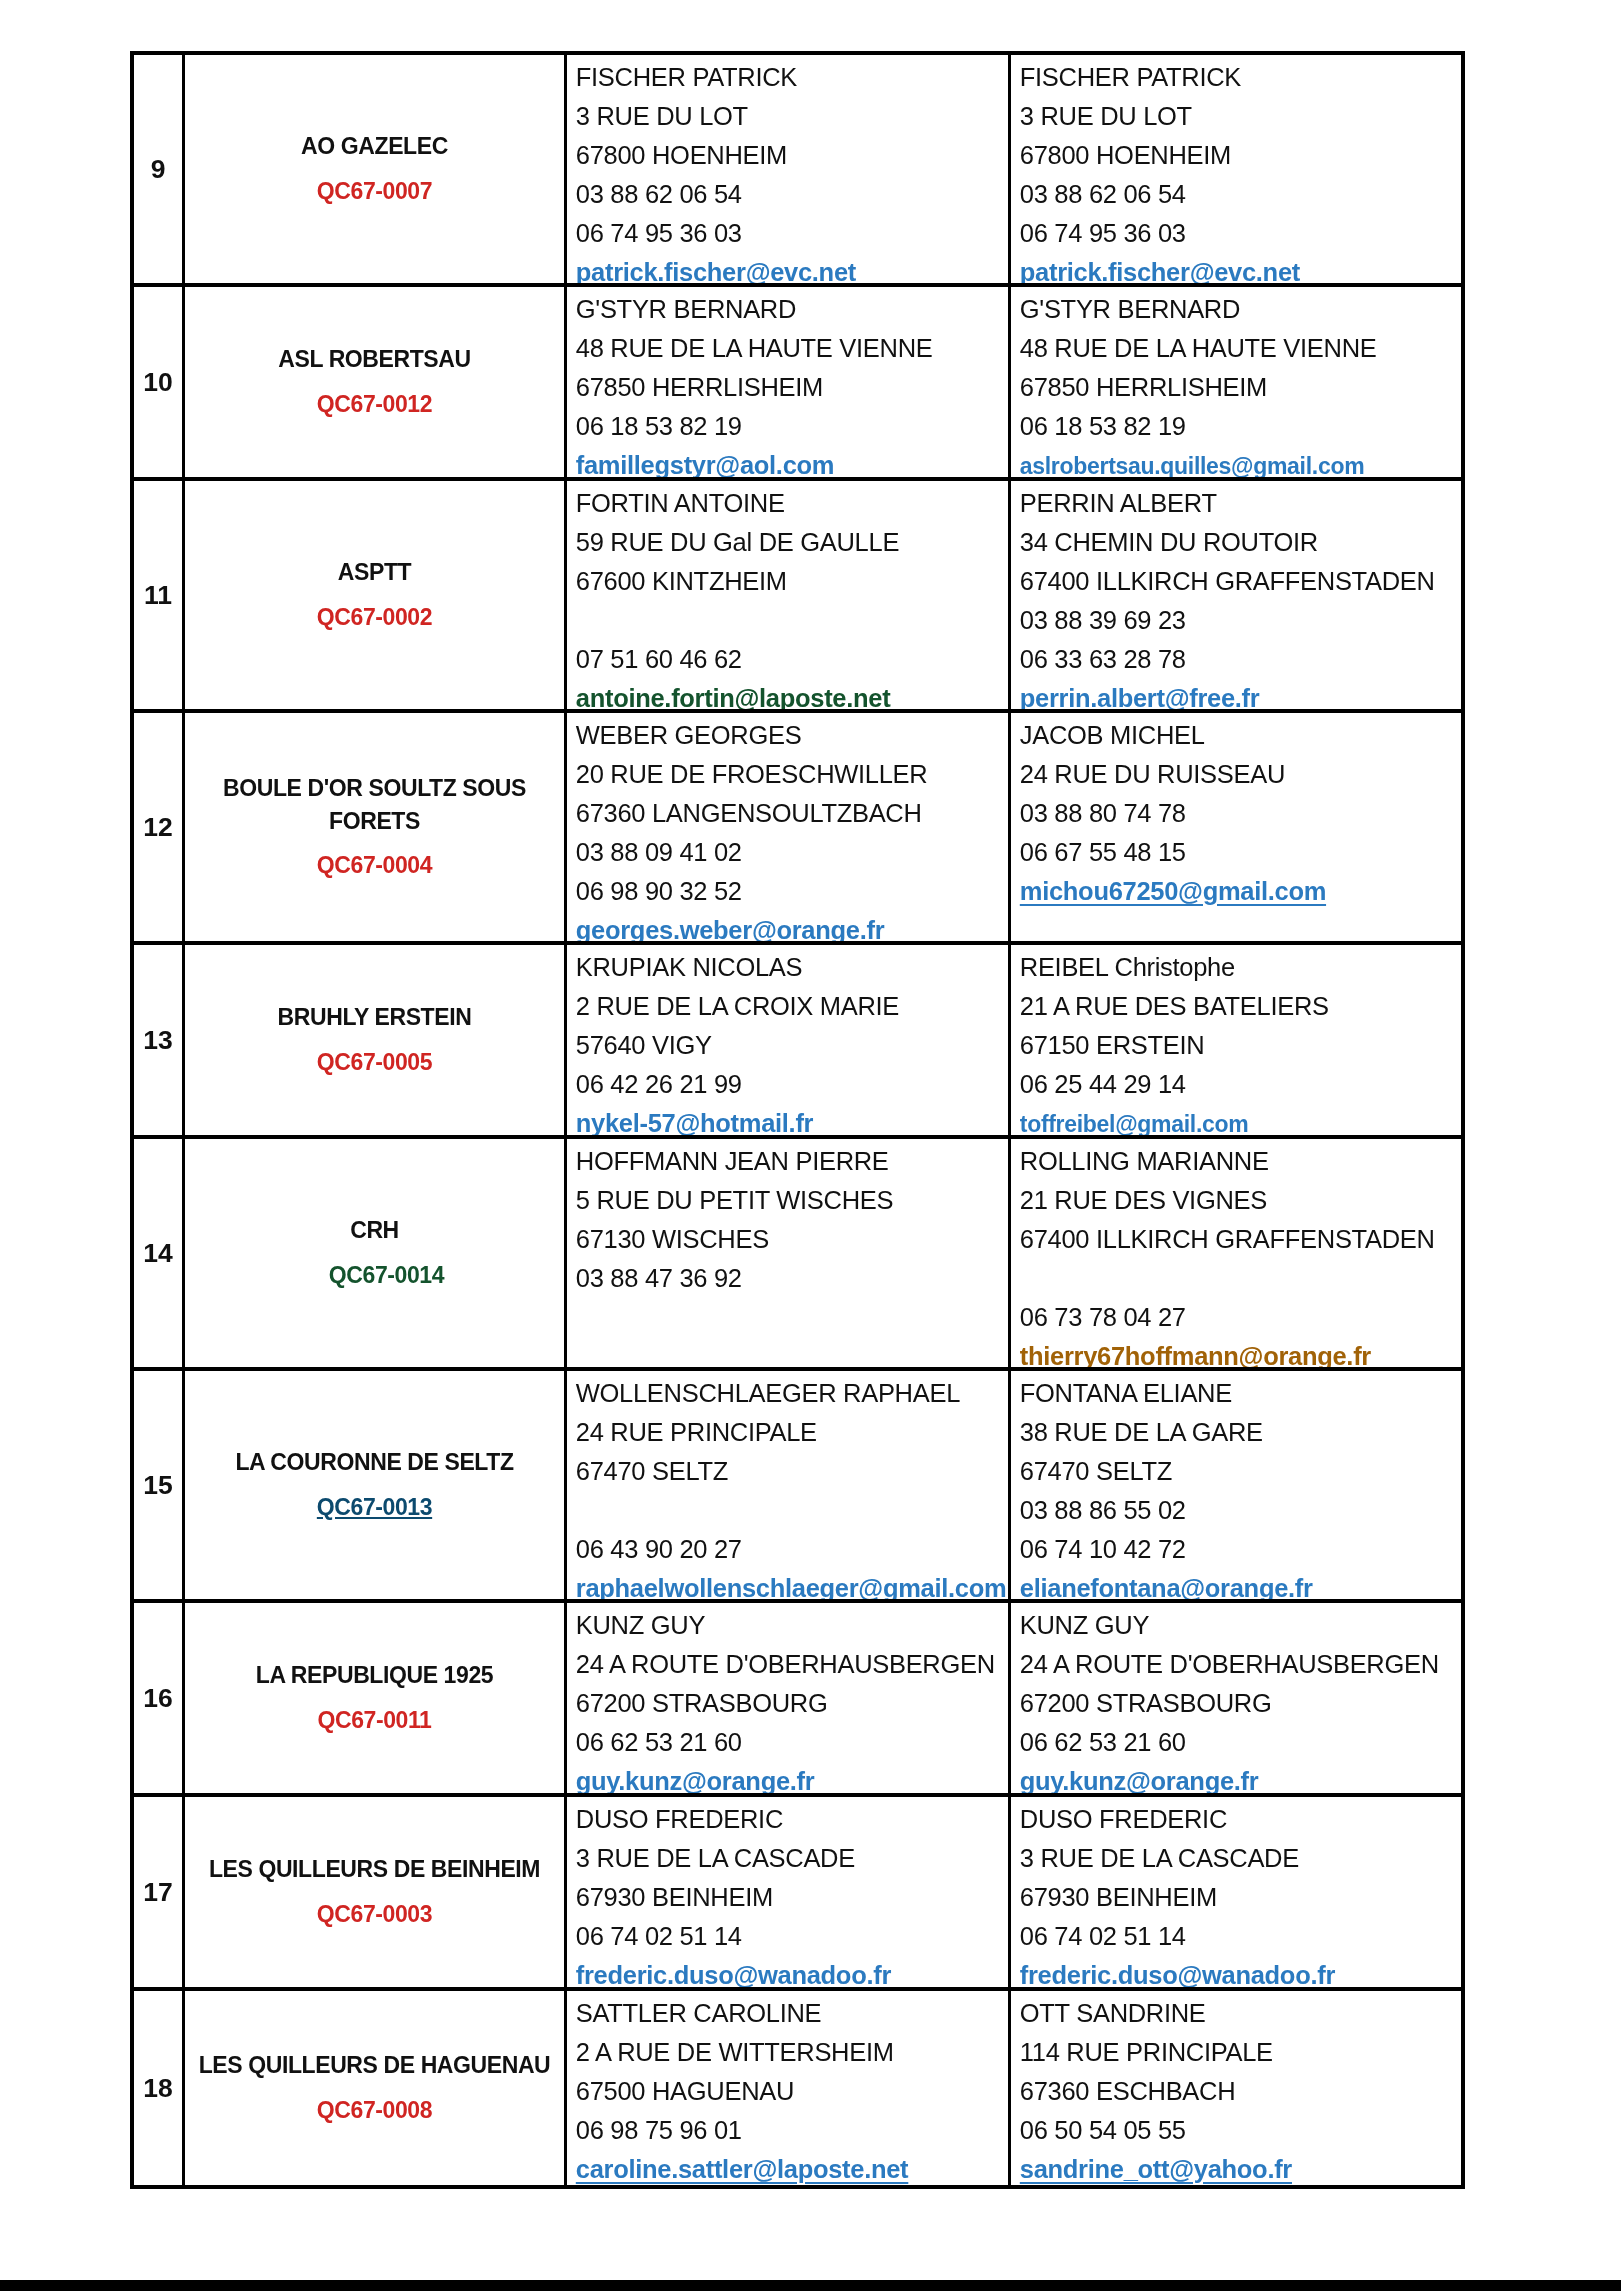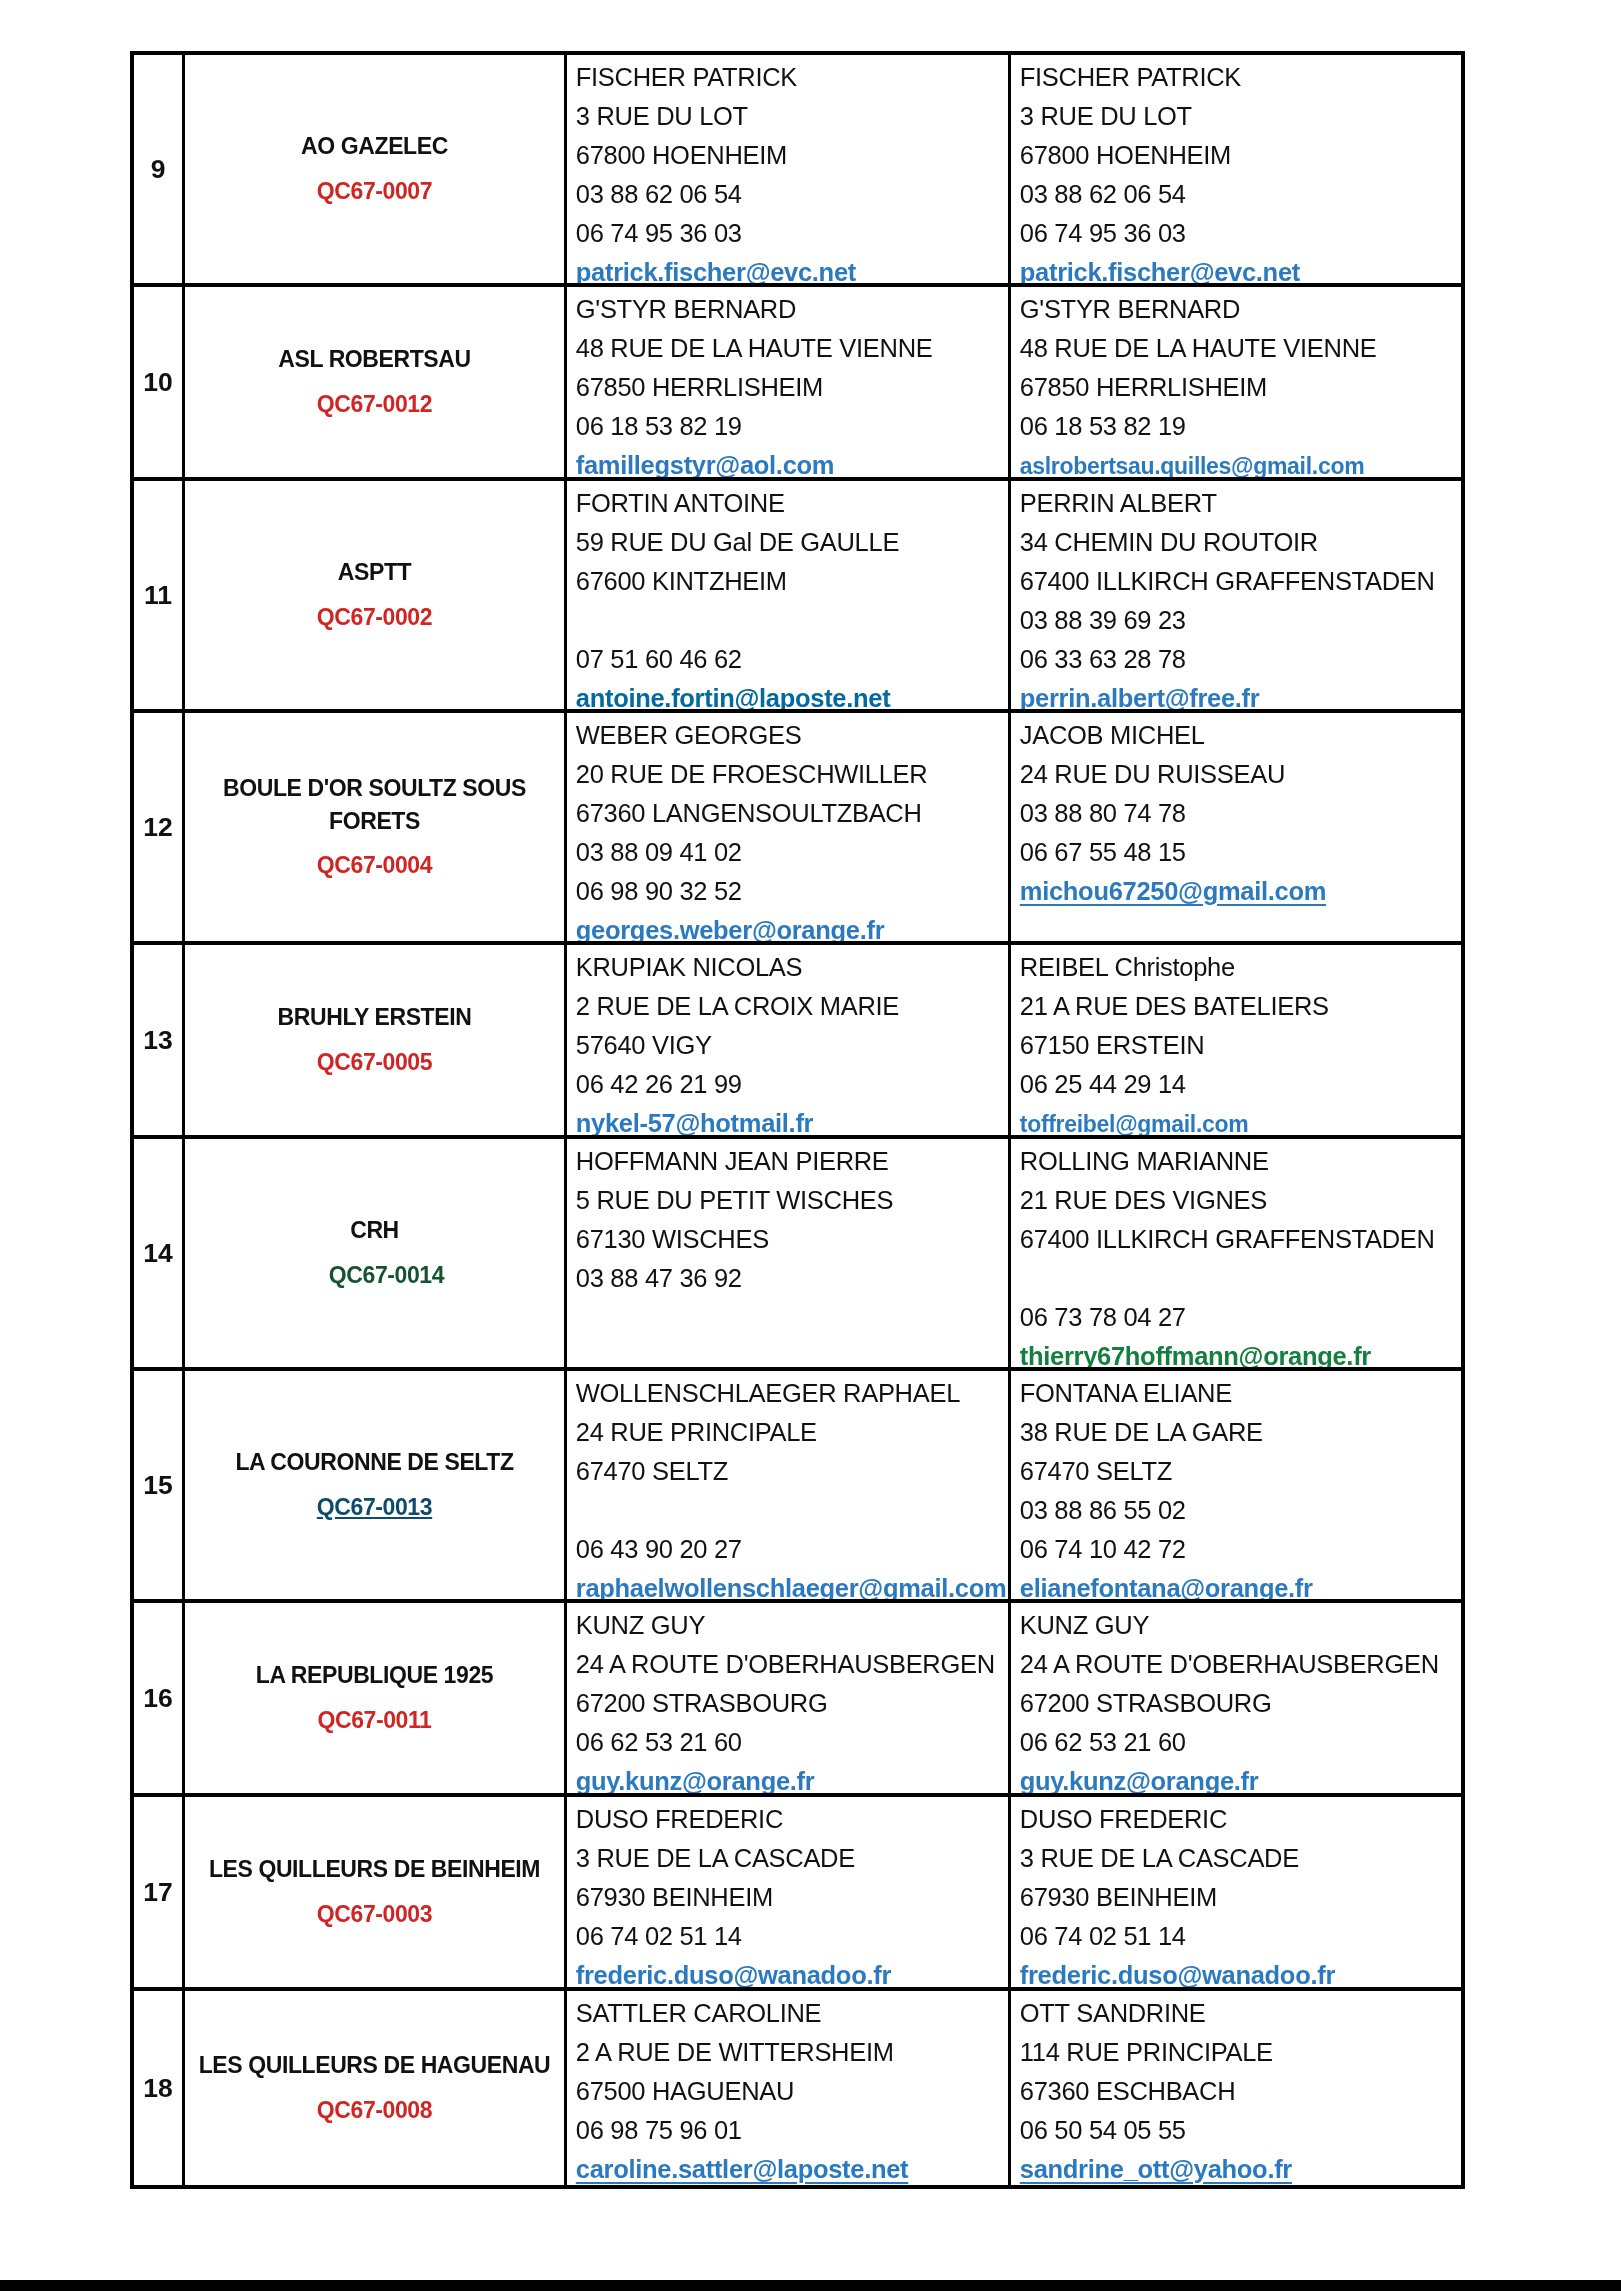--- a/index.html
+++ b/index.html
@@ -107,21 +107,21 @@
     <div class="cell cell-club">
       <span>ASPTT</span>
       <span class="club-code" style="color: rgb(208, 37, 34);">QC67-0002</span>
     </div>
     <div class="cell cell-c1 cell-contact">
         <div class="line">FORTIN ANTOINE</div>
         <div class="line">59 RUE DU Gal DE GAULLE</div>
         <div class="line">67600 KINTZHEIM</div>
         <div class="line">&nbsp;</div>
         <div class="line">07 51 60 46 62</div>
-        <div class="line"><span class="email" style="color: #0369a1;">antoine.fortin@laposte.net</span></div>
+        <div class="line"><span class="email" style="color: #14532d;">antoine.fortin@laposte.net</span></div>
       </div>
     <div class="cell cell-c2 cell-contact">
         <div class="line">PERRIN ALBERT</div>
         <div class="line">34 CHEMIN DU ROUTOIR</div>
         <div class="line">67400 ILLKIRCH GRAFFENSTADEN</div>
         <div class="line">03 88 39 69 23</div>
         <div class="line">06 33 63 28 78</div>
         <div class="line"><span class="email" style="color: rgb(43, 122, 192);">perrin.albert@free.fr</span></div>
       </div>
   </div>
@@ -190,21 +190,21 @@
         <div class="line">03 88 47 36 92</div>
         <div class="line">&nbsp;</div>
         <div class="line">&nbsp;</div>
       </div>
     <div class="cell cell-c2 cell-contact">
         <div class="line">ROLLING MARIANNE</div>
         <div class="line">21 RUE DES VIGNES</div>
         <div class="line">67400 ILLKIRCH GRAFFENSTADEN</div>
         <div class="line">&nbsp;</div>
         <div class="line">06 73 78 04 27</div>
-        <div class="line"><span class="email" style="color: #15803d;">thierry67hoffmann@orange.fr</span></div>
+        <div class="line"><span class="email" style="color: #a16207;">thierry67hoffmann@orange.fr</span></div>
       </div>
   </div>
 
   <div class="row row-6">
     <div class="cell cell-num">
       <span>15</span>
     </div>
     <div class="cell cell-club">
       <span>LA COURONNE DE SELTZ</span>
       <span class="club-code" style="color: #0c4a6e; text-decoration: underline;">QC67-0013</span>

